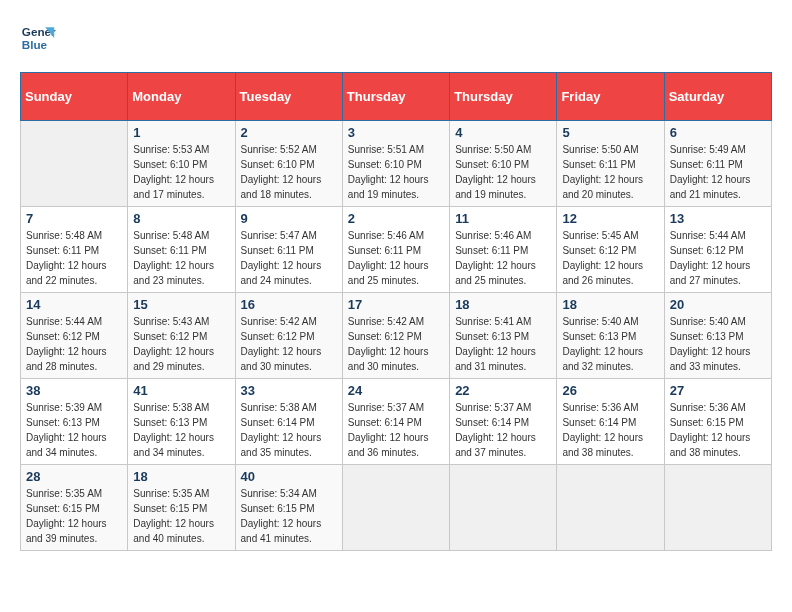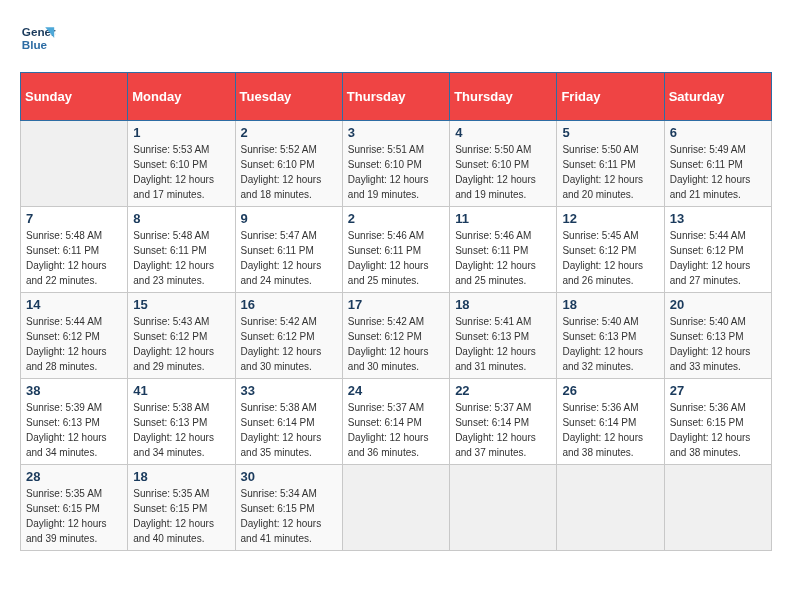--- a/index.html
+++ b/index.html
@@ -235,21 +235,21 @@
       <tr>
         <td>
           <span class="day-number">28</span>
           <div class="day-info">Sunrise: 5:35 AM<br>Sunset: 6:15 PM<br>Daylight: 12 hours and 39 minutes.</div>
         </td>
         <td>
           <span class="day-number">18</span>
           <div class="day-info">Sunrise: 5:35 AM<br>Sunset: 6:15 PM<br>Daylight: 12 hours and 40 minutes.</div>
         </td>
         <td>
-          <span class="day-number">30</span>
+          <span class="day-number">40</span>
           <div class="day-info">Sunrise: 5:34 AM<br>Sunset: 6:15 PM<br>Daylight: 12 hours and 41 minutes.</div>
         </td>
         <td class="empty-cell"></td>
         <td class="empty-cell"></td>
         <td class="empty-cell"></td>
         <td class="empty-cell"></td>
       </tr>
     </tbody>
 </table>
 

